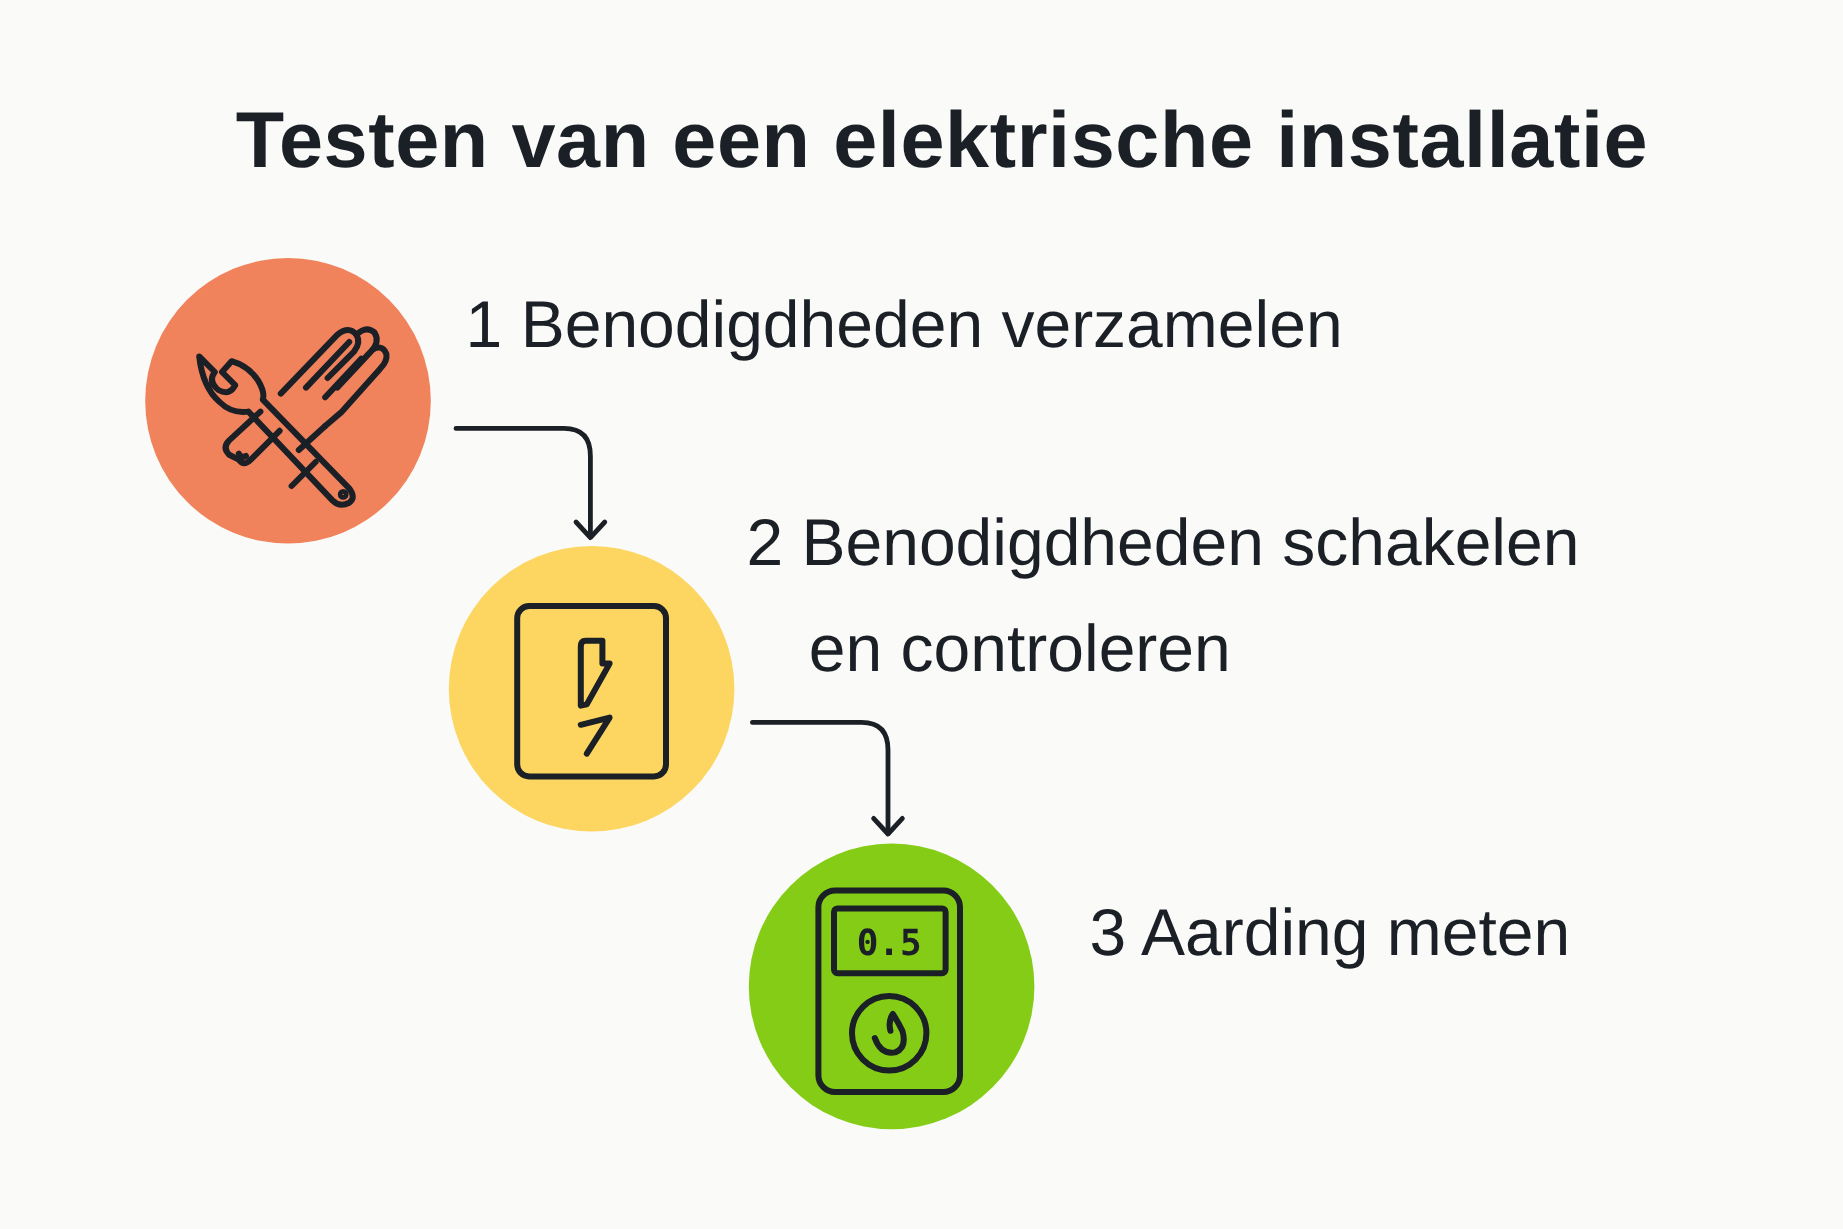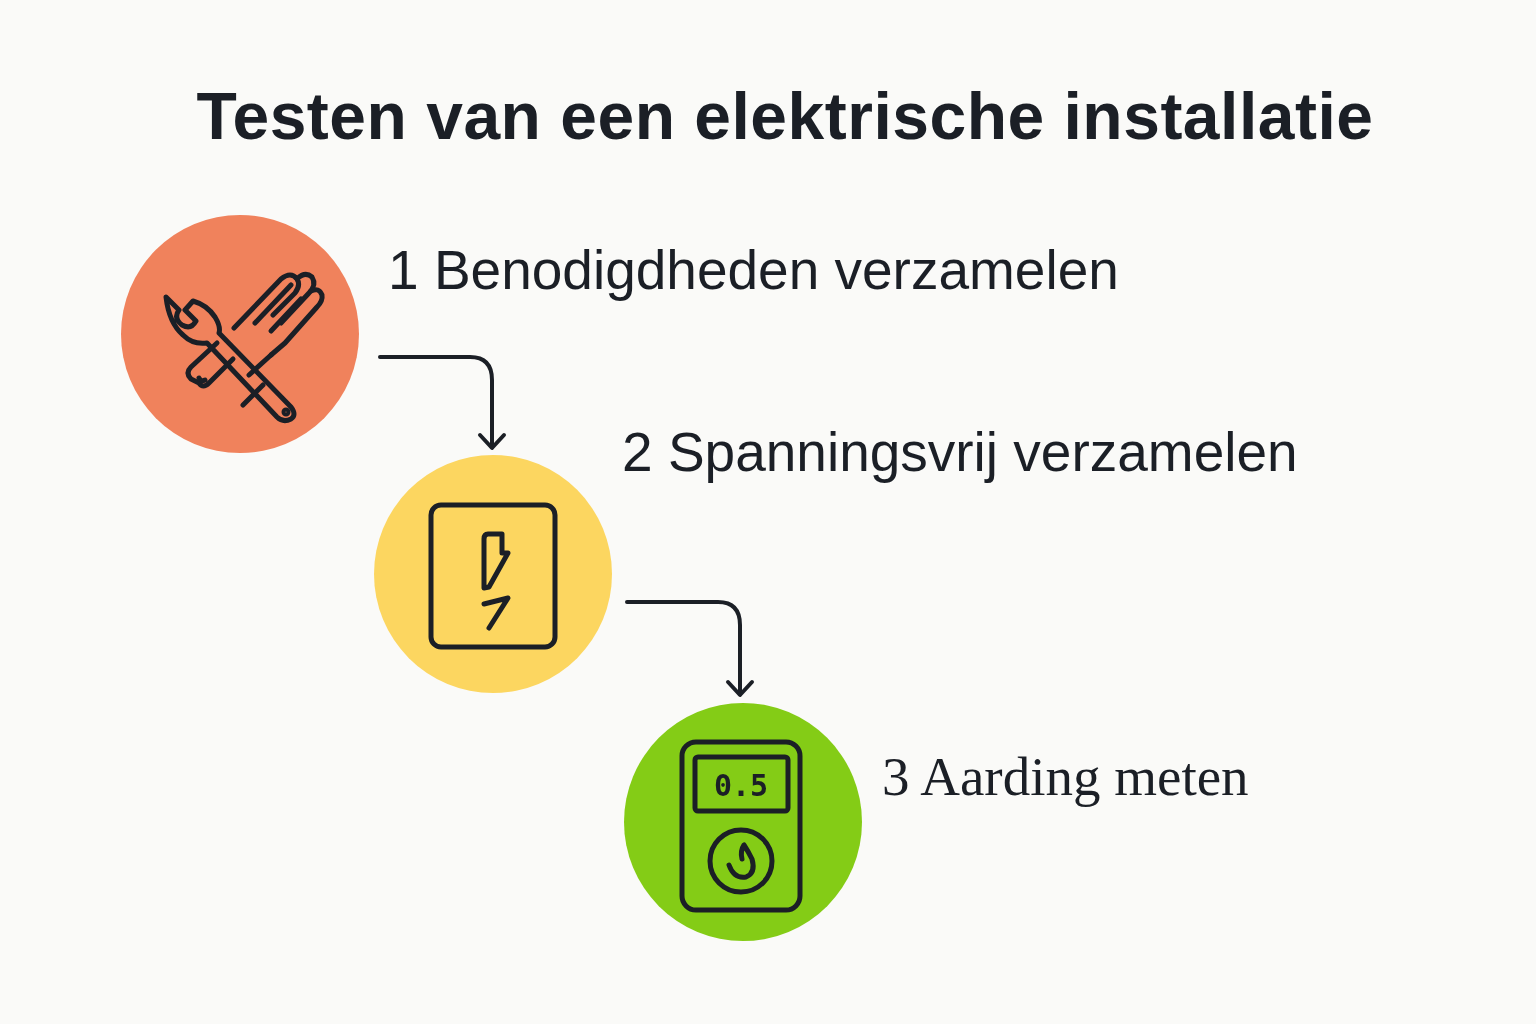--- a/index.html
+++ b/index.html
@@ -61,35 +61,36 @@
   <svg width="238" height="238" viewBox="0 0 238 238">
     <g fill="none" stroke="#1b1f26" stroke-width="5" stroke-linejoin="round" stroke-linecap="round">
       <rect x="57" y="50" width="124" height="142" rx="10"></rect>
       <path d="M114 79 L128 79 L128 98 L134 98 L115 132 L110 133 L110 84 Q110 79 114 79 Z"></path>
       <path d="M110 149 L134 143 L115 173"></path>
     </g>
   </svg>
 </div>
 <div class="step-text" style="left:622px; top:408px;">
   <span>2</span>
-  <span>Spanningsvrij verzamelen</span>
+  <span>Benodigdheden schakelen</span>
+  <span class="line2">en controleren</span>
 </div>
 
 <div class="circle" style="left:624px; top:703px; background:#84cc16;">
   <svg width="238" height="238" viewBox="0 0 238 238">
     <g fill="none" stroke="#1b1f26" stroke-width="5" stroke-linejoin="round" stroke-linecap="round">
       <rect x="58" y="39" width="118" height="168" rx="14"></rect>
       <rect x="71" y="54" width="93" height="54" rx="3"></rect>
       <circle cx="117" cy="158" r="31"></circle>
       <path d="M105 162 Q110 176 122 174 Q132 170 128 156 Q124 148 120 142 Q116 148 118 156"></path>
     </g>
     <text x="117" y="93" text-anchor="middle" font-family="'DejaVu Sans Mono', monospace" font-weight="700" font-size="30" fill="#1b1f26">0.5</text>
   </svg>
 </div>
-<div class="step-text" style="left:882px; top:733px;font-family:Liberation Serif, serif;">
+<div class="step-text" style="left:908px; top:733px;">
   <span>3</span>
   <span>Aarding meten</span>
 </div>
 
 <svg class="connector" width="1536" height="1024">
   <g fill="none" stroke="#1b1f26" stroke-width="4" stroke-linecap="round" stroke-linejoin="round">
     <path d="M380 357 L470 357 Q492 357 492 380 L492 447"></path>
     <path d="M480 435 L492 448 L504 435"></path>
     <path d="M627 602 L718 602 Q740 602 740 625 L740 694"></path>
     <path d="M728 682 L740 695 L752 682"></path>

